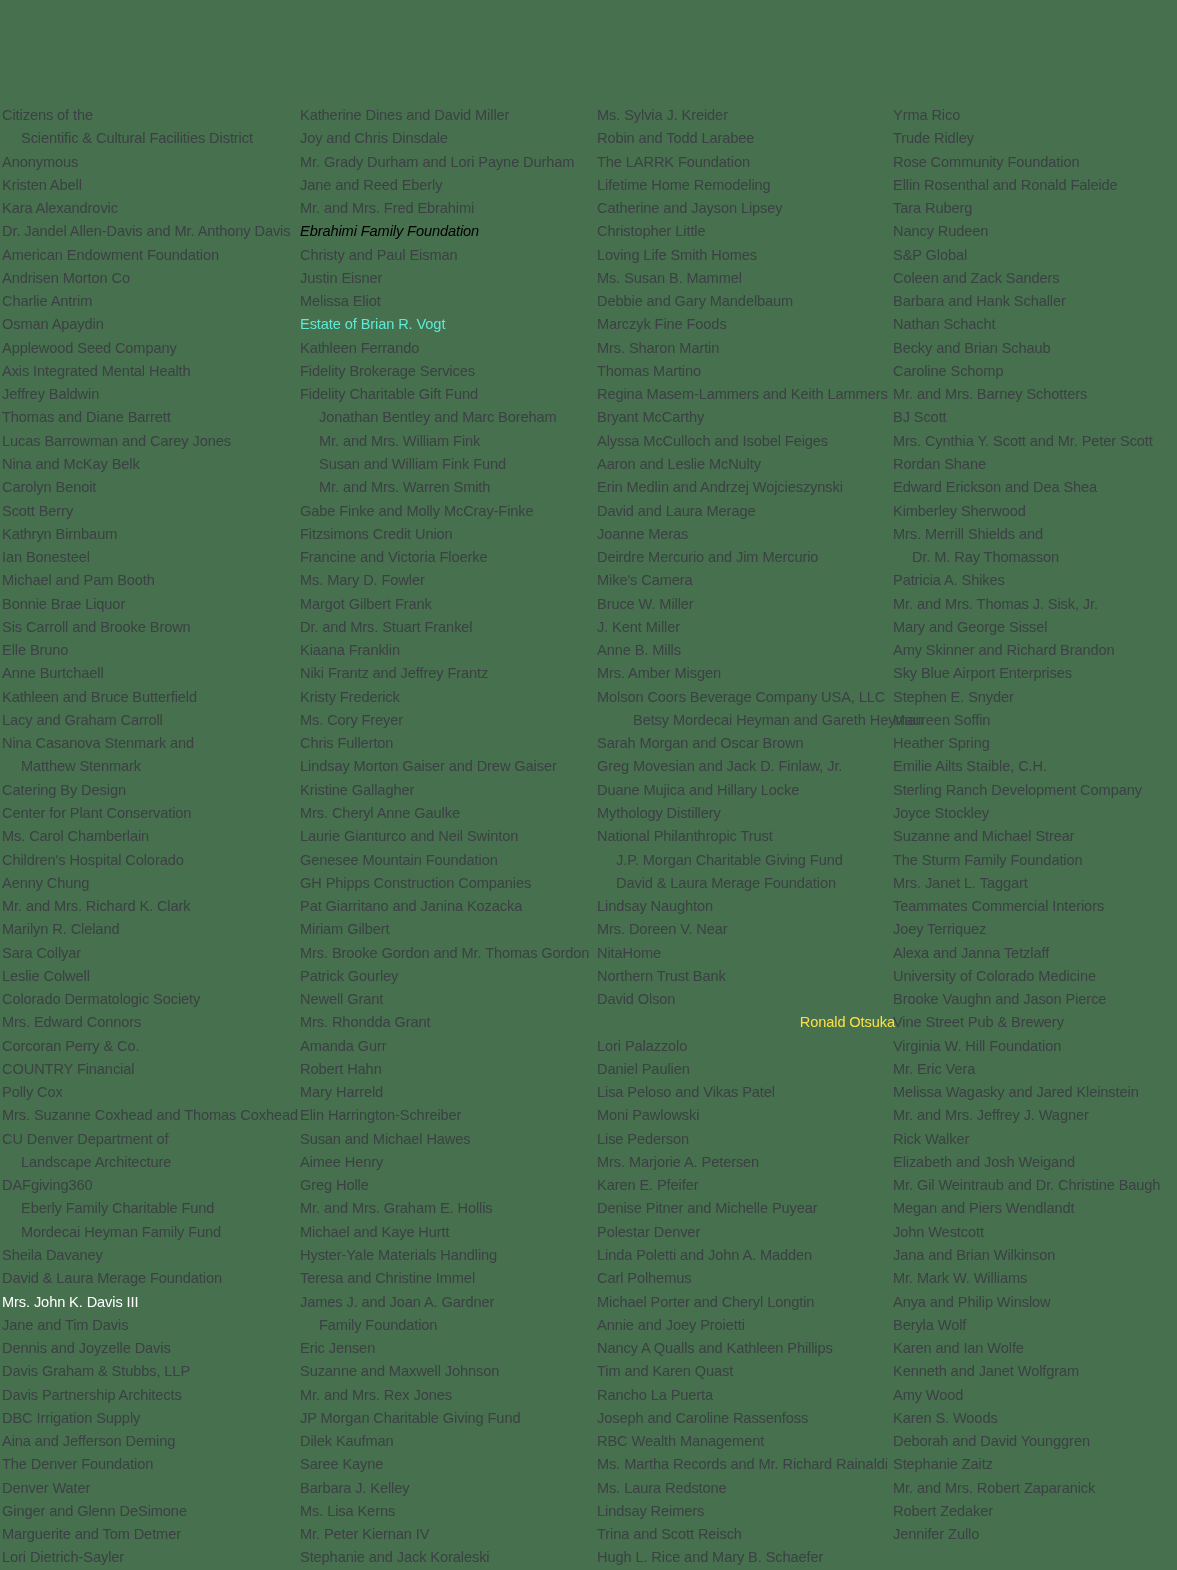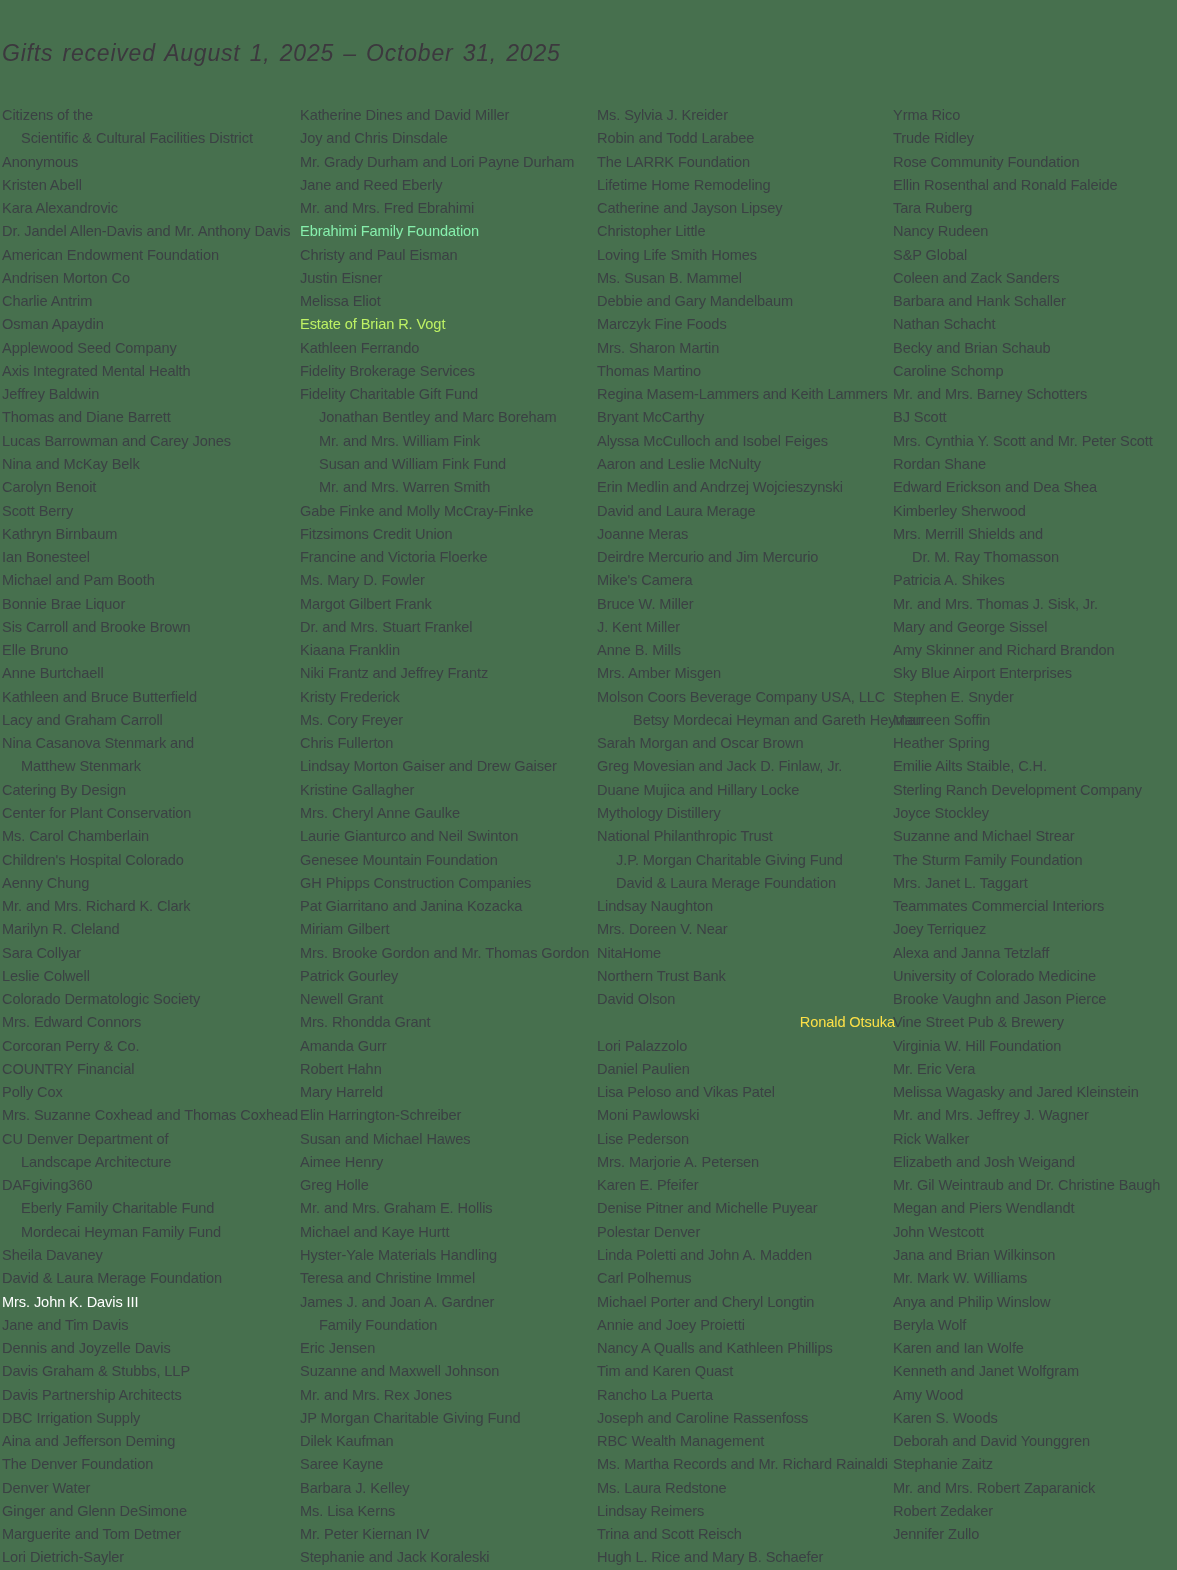--- a/index.html
+++ b/index.html
@@ -32,21 +32,20 @@
     height: 23.27px; line-height: 23.27px;
     font-size: 14.6px; font-weight: 500; letter-spacing: -0.1px;
     color: #3B4144; white-space: nowrap;
   }
   .line.indent { padding-left: 19px; }
 </style>
 </head>
 <body style="background: rgb(71, 112, 78);">
 
 <div class="page">
-  <div class="subtitle">Gifts received August 1, 2025 – October 31, 2025</div>
   <div class="col" data-col="0">
       <div class="line" style="color: rgb(59, 65, 68);">Citizens of the</div>
       <div class="line indent" style="color: rgb(59, 65, 68);">Scientific &amp; Cultural Facilities District</div>
       <div class="line" style="color: rgb(59, 65, 68);">Anonymous</div>
       <div class="line" style="color: rgb(59, 65, 68);">Kristen Abell</div>
       <div class="line" style="color: rgb(59, 65, 68);">Kara Alexandrovic</div>
       <div class="line" style="color: rgb(59, 65, 68);">Dr. Jandel Allen-Davis and Mr. Anthony Davis</div>
       <div class="line" style="color: rgb(59, 65, 68);">American Endowment Foundation</div>
       <div class="line" style="color: rgb(59, 65, 68);">Andrisen Morton Co</div>
       <div class="line" style="color: rgb(59, 65, 68);">Charlie Antrim</div>
@@ -104,25 +103,25 @@
       <div class="line" style="color: rgb(59, 65, 68);">Ginger and Glenn DeSimone</div>
       <div class="line" style="color: rgb(59, 65, 68);">Marguerite and Tom Detmer</div>
       <div class="line" style="color: rgb(59, 65, 68);">Lori Dietrich-Sayler</div>
     </div>
   <div class="col" data-col="1">
       <div class="line" style="color: rgb(59, 65, 68);">Katherine Dines and David Miller</div>
       <div class="line" style="color: rgb(59, 65, 68);">Joy and Chris Dinsdale</div>
       <div class="line" style="color: rgb(59, 65, 68);">Mr. Grady Durham and Lori Payne Durham</div>
       <div class="line" style="color: rgb(59, 65, 68);">Jane and Reed Eberly</div>
       <div class="line" style="color: rgb(59, 65, 68);">Mr. and Mrs. Fred Ebrahimi</div>
-      <div class="line" style="color: #86efac;">Ebrahimi Family Foundation</div>
+      <div class="line" style="color: #000000; font-style: italic;">Ebrahimi Family Foundation</div>
       <div class="line" style="color: rgb(59, 65, 68);">Christy and Paul Eisman</div>
       <div class="line" style="color: rgb(59, 65, 68);">Justin Eisner</div>
       <div class="line" style="color: rgb(59, 65, 68);">Melissa Eliot</div>
-      <div class="line" style="color: #bef264;">Estate of Brian R. Vogt</div>
+      <div class="line" style="color: #5eead4;">Estate of Brian R. Vogt</div>
       <div class="line" style="color: rgb(59, 65, 68);">Kathleen Ferrando</div>
       <div class="line" style="color: rgb(59, 65, 68);">Fidelity Brokerage Services</div>
       <div class="line" style="color: rgb(59, 65, 68);">Fidelity Charitable Gift Fund</div>
       <div class="line indent" style="color: rgb(59, 65, 68);">Jonathan Bentley and Marc Boreham</div>
       <div class="line indent" style="color: rgb(59, 65, 68);">Mr. and Mrs. William Fink</div>
       <div class="line indent" style="color: rgb(59, 65, 68);">Susan and William Fink Fund</div>
       <div class="line indent" style="color: rgb(59, 65, 68);">Mr. and Mrs. Warren Smith</div>
       <div class="line" style="color: rgb(59, 65, 68);">Gabe Finke and Molly McCray-Finke</div>
       <div class="line" style="color: rgb(59, 65, 68);">Fitzsimons Credit Union</div>
       <div class="line" style="color: rgb(59, 65, 68);">Francine and Victoria Floerke</div>

